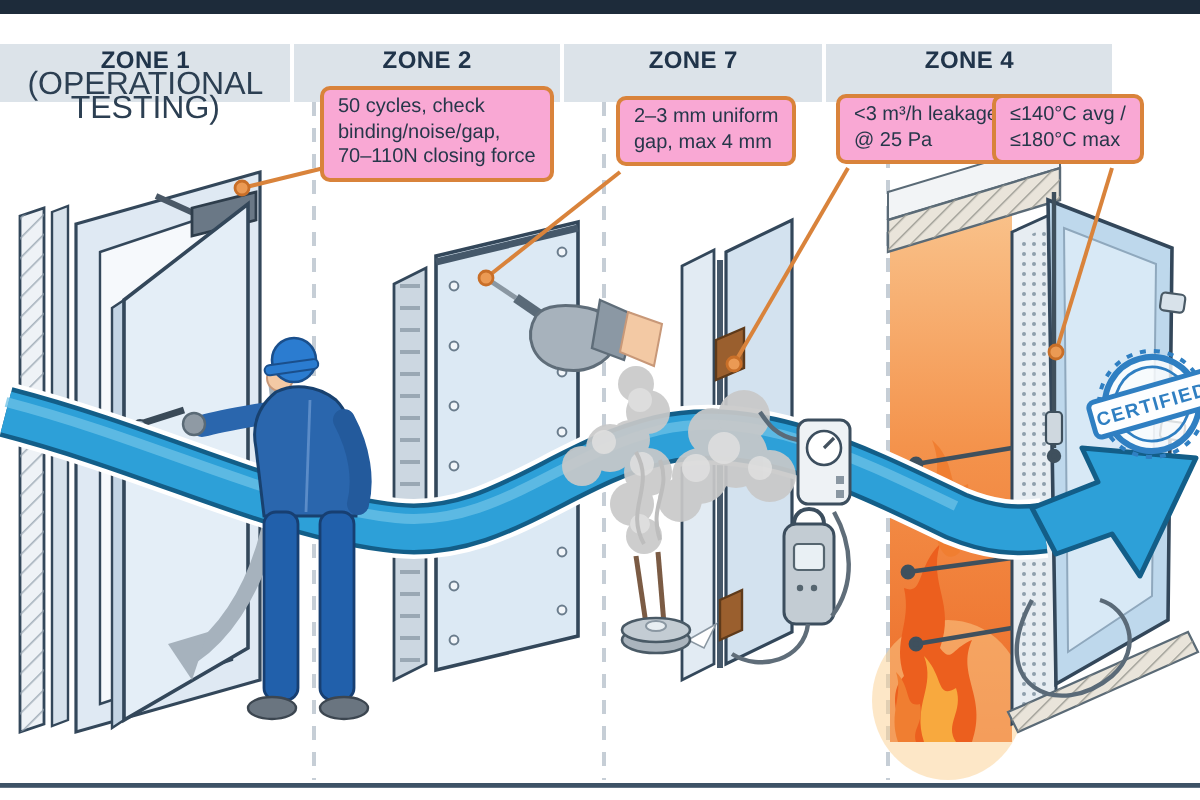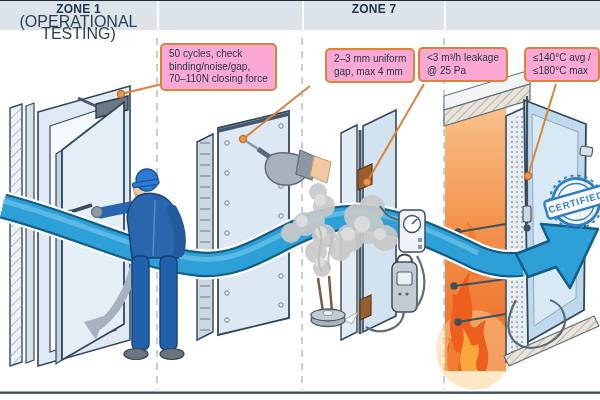--- a/index.html
+++ b/index.html
@@ -1,52 +1,54 @@
 <!DOCTYPE html>
 <html><head>
 <meta charset="utf-8">
 <style>
   html,body{margin:0;padding:0;background:#fff;}
   .stage{position:relative;width:600px;height:400px;overflow:hidden;background:#ffffff;
          font-family:"Liberation Sans", sans-serif;}
   .topbar{position:absolute;left:0;top:0;width:600px;height:7px;background:#1d2b3a;z-index:2;}
-  .zone-header{position:absolute;left:0;top:1px;width:600px;height:29px;background:#dce3e9;
+  .zone-header{position:absolute;left:0;top:22px;width:556px;height:29px;background:#dce3e9;
                display:flex;z-index:2;}
   .zone-cell{box-sizing:border-box;height:29px;text-align:center;padding-top:2px;}
   .zone-cell + .zone-cell{border-left:2px solid #ffffff;}
   .zc1{width:157px;} .zc2{width:145px;} .zc3{width:142px;} .zc4{width:156px;}
   .zone-title{font-size:12px;font-weight:bold;color:#20344a;line-height:13px;letter-spacing:.2px;}
   .zone-sub{font-size:16px;color:#2c3f52;line-height:12px;}
   .callout{position:absolute;background:#f9a8d4;border:2px solid #d9833b;border-radius:5px;
            padding:3px 7px;font-size:10px;line-height:12.5px;color:#26374a;
            white-space:pre-line;z-index:3;}
   .co1{left:160px;top:43px;}
-  .co2{left:308px;top:48px;margin-left:17px;}
+  .co2{left:308px;top:48px;}
   .co3{left:418px;top:47px;}
-  .co4{left:496px;top:47px;margin-left:28px;}
+  .co4{left:496px;top:47px;}
   svg.canvas{position:absolute;left:0;top:0;z-index:1;}
 </style>
 </head>
 <body>
 
 <div class="stage">
 
   <div class="topbar"></div>
 
   <div class="zone-header">
     <div class="zone-cell zc1">
       <div class="zone-title">ZONE 1</div>
       <div class="zone-sub">(OPERATIONAL TESTING)</div>
     </div>
     <div class="zone-cell zc2">
+      <div class="zone-title">ZONE 2</div>
     </div>
     <div class="zone-cell zc3">
       <div class="zone-title">ZONE 7</div>
     </div>
     <div class="zone-cell zc4">
+      <div class="zone-title">ZONE 4</div>
     </div>
   </div>
 
   <div class="callout co1">50 cycles, check
 binding/noise/gap,
 70–110N closing force</div>
   <div class="callout co2">2–3 mm uniform
 gap, max 4 mm</div>
   <div class="callout co3">&lt;3 m³/h leakage
 @ 25 Pa</div>

